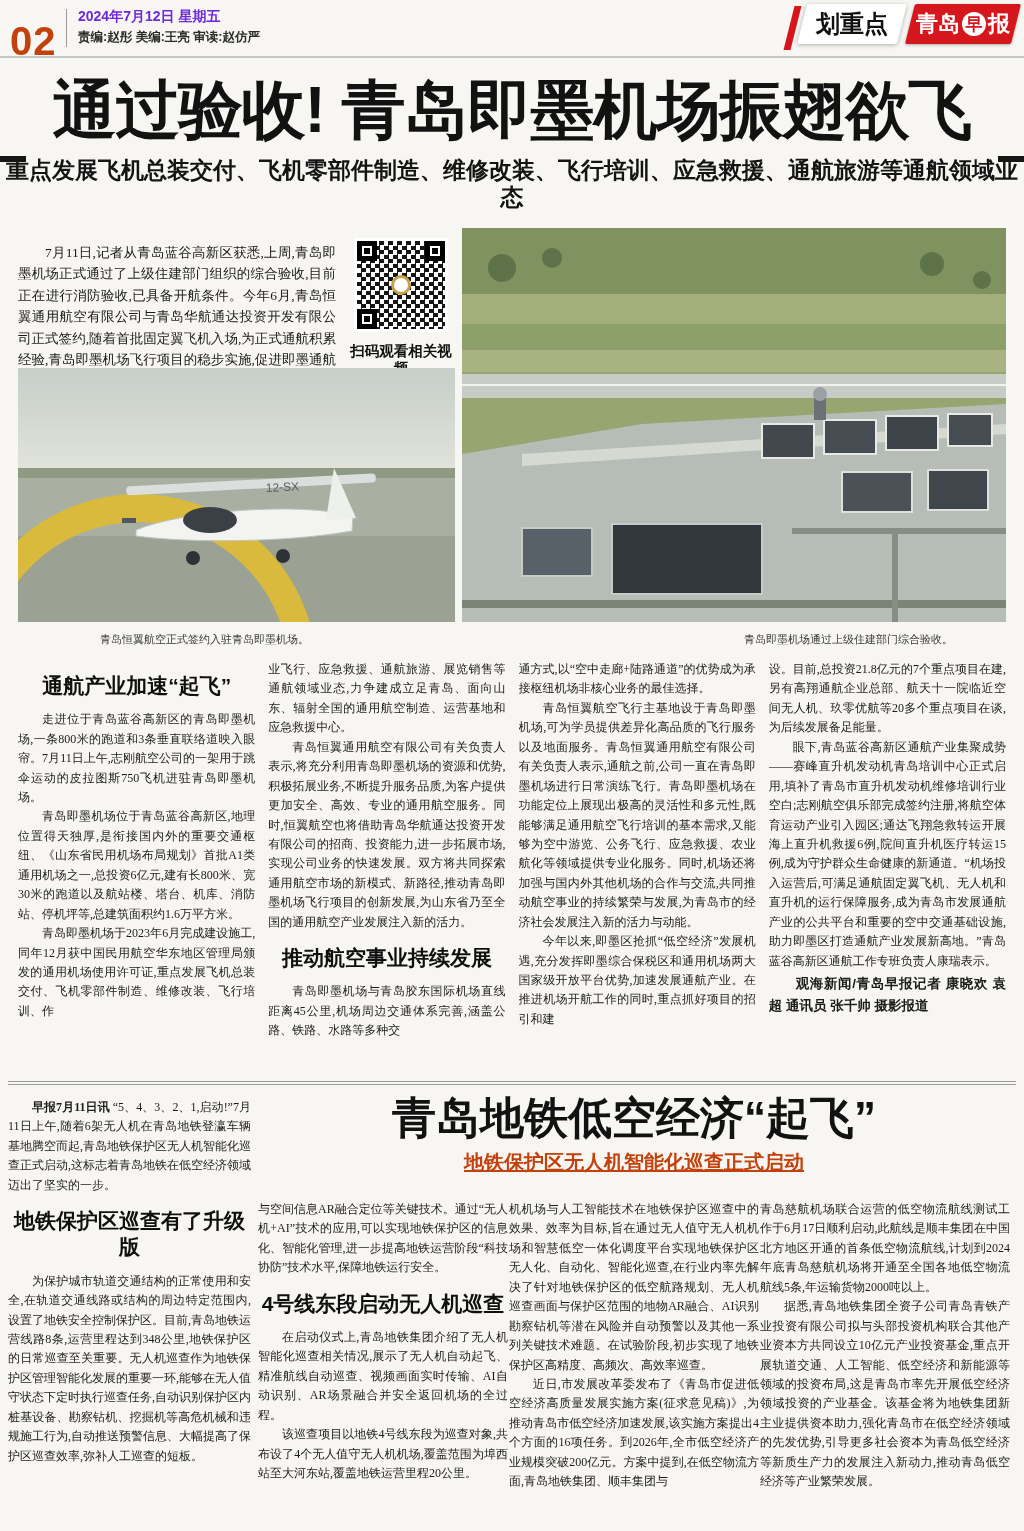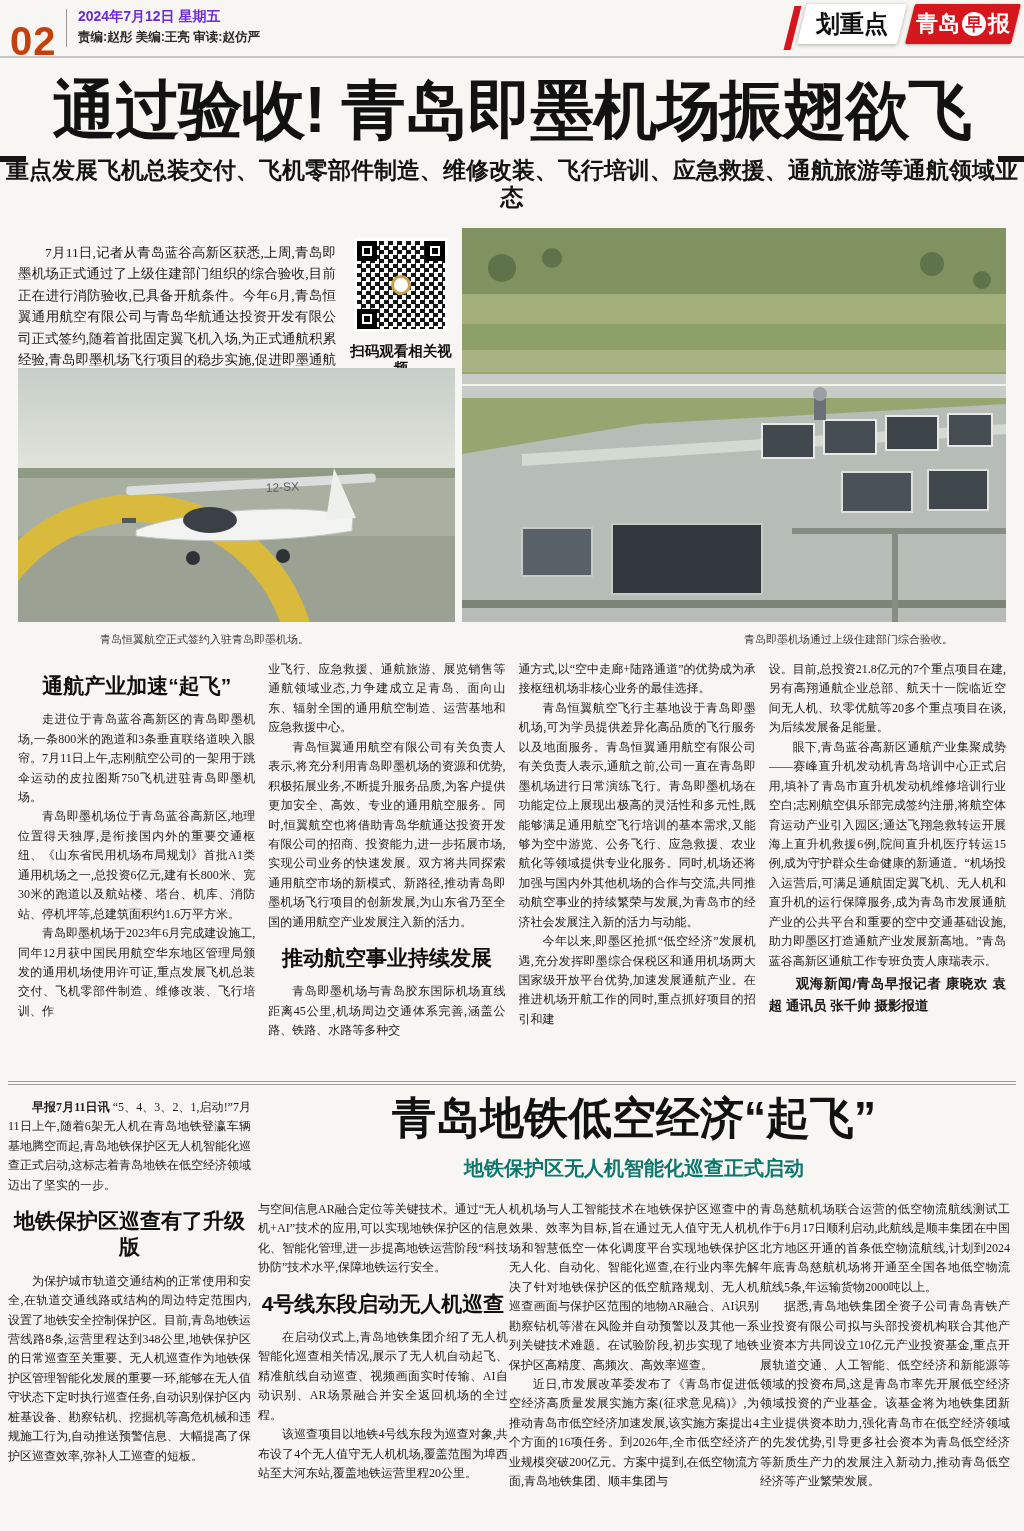--- a/index.html
+++ b/index.html
@@ -63,21 +63,21 @@
   .blk.byline{font:700 13.5px/1.62 "Liberation Sans","DejaVu Sans",sans-serif;text-indent:2em;margin-top:2px;}
   .blk b{font-weight:700;}
 
   .divider{margin:9px 8px;height:2px;border-top:1px solid #9b9b99;border-bottom:1px solid #9b9b99;}
 
   
   .art2{position:relative;height:432px;}
   .art2-left{position:absolute;left:8px;top:4px;width:243px;height:424px;overflow:hidden;}
   .art2-head{position:absolute;left:258px;top:0;width:752px;text-align:center;}
   .art2-head h2{margin:0 0 0;font:900 44px/1.1 "Liberation Sans","DejaVu Sans",sans-serif;color:#121212;}
-  .art2-head .sub{margin-top:14px;font:700 20px/1.2 "Liberation Sans","DejaVu Sans",sans-serif;color:#0f766e;}
+  .art2-head .sub{margin-top:8px;font:700 20px/1.2 "Liberation Sans","DejaVu Sans",sans-serif;color:#c2410c;text-decoration:underline;}
   .art2-cols{position:absolute;left:258px;top:106px;width:752px;height:322px;display:flex;gap:1px;overflow:hidden;}
   .art2-cols .col{flex:1;overflow:hidden;}
 </style>
 </head>
 <body>
 
 <div class="hdr">
   <div class="pnum">02</div>
   <div class="vline"></div>
   <div class="date">2024年7月12日 星期五</div>

